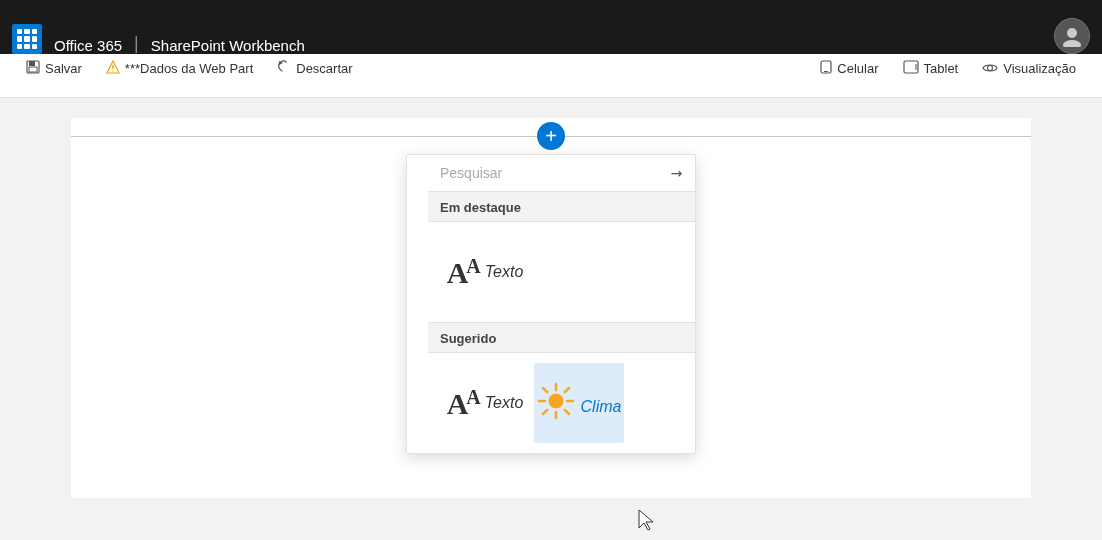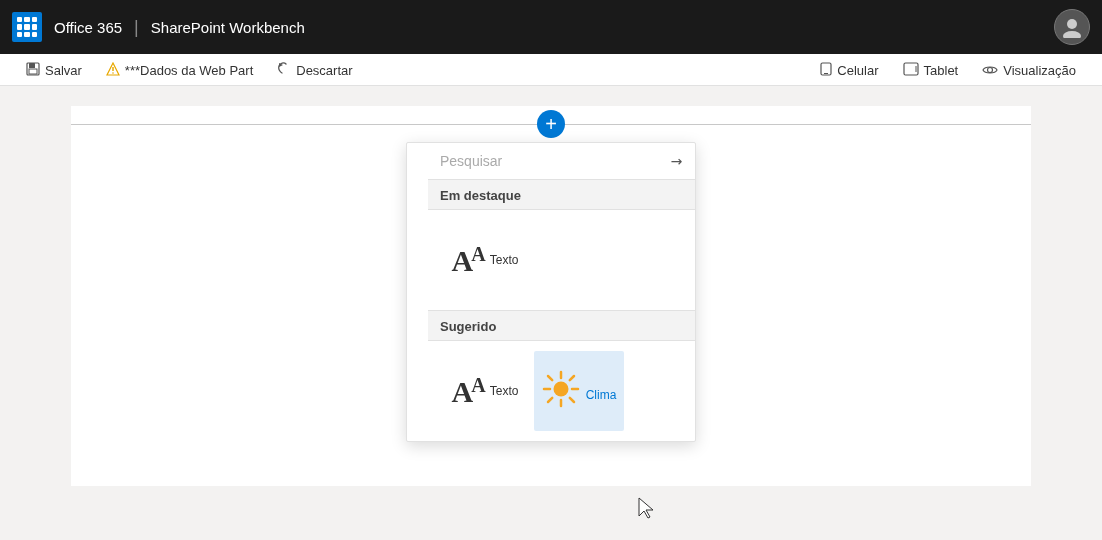--- a/index.html
+++ b/index.html
@@ -3,21 +3,21 @@
   <meta charset="utf-8">
   <style>
     * { box-sizing: border-box; margin: 0; padding: 0; }
     body { font-family: 'Segoe UI', Arial, sans-serif; background: #f3f2f1; width: 1102px; height: 540px; overflow: hidden; }
 
     
     .top-nav {
       background: #1a1a1a;
       height: 54px;
       display: flex;
-      align-items: center;
+      align-items: flex-end;
       padding: 0 12px;
       color: white;
     }
     .waffle-icon {
       width: 30px; height: 30px;
       background: #0078d4;
       display: grid;
       grid-template-columns: repeat(3, 1fr);
       grid-template-rows: repeat(3, 1fr);
       gap: 2px;
@@ -43,23 +43,23 @@
       display: flex; align-items: center; justify-content: center;
       color: white;
       font-size: 18px;
       cursor: pointer;
       border: 1px solid #777;
     }
 
     
     .toolbar {
       background: #fff;
-      height: 32px;
-      display: flex;
-      align-items: flex-end;
+      height: 44px;
+      display: flex;
+      align-items: flex-start;
       padding: 0 16px;
       border-bottom: 1px solid #e1e1e1;
       gap: 4px;
     }
     .toolbar-btn {
       display: flex;
       align-items: center;
       gap: 5px;
       padding: 6px 10px;
       cursor: pointer;
@@ -193,22 +193,23 @@
     }
     .picker-item.selected {
       background: #deecf9;
     }
     .picker-item-icon {
       font-size: 28px;
       line-height: 1;
       color: #333;
     }
     .picker-item-label {
-      font-size: 12px;
+      font-size: 16px;
       color: #333;
+      font-style: italic;
     }
     .picker-item.selected .picker-item-label {
       color: #0078d4;
     }
 
     .toolbar-warn-icon { color: #e8a800; }
   </style>
 </head>
 <body>
 

